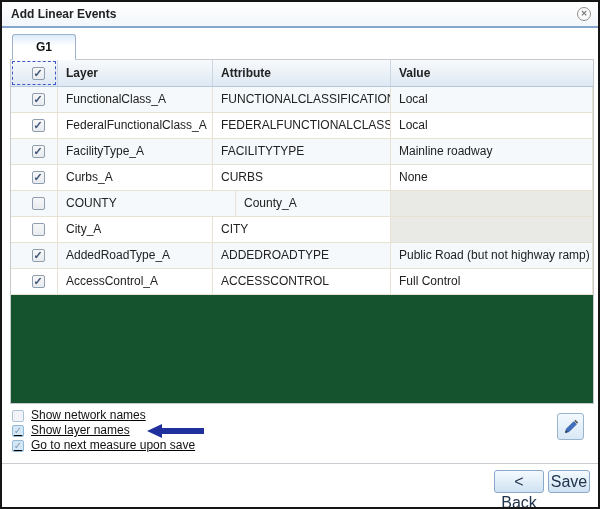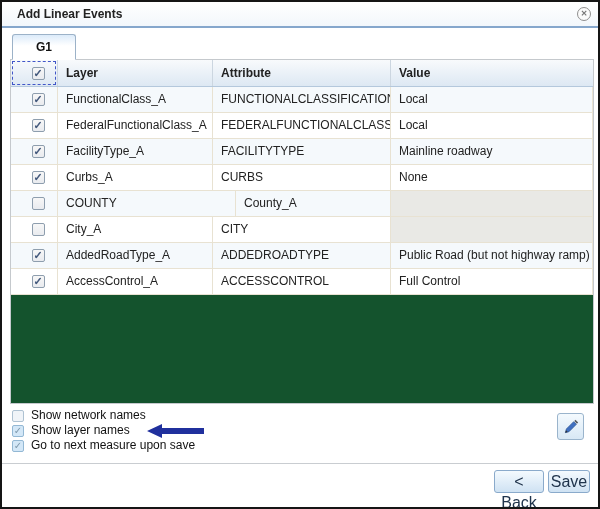--- a/index.html
+++ b/index.html
@@ -7,21 +7,21 @@
   .window {
     position:relative; width:600px; height:509px;
     border:2px solid #151515; background:#fff; overflow:hidden;
   }
   
   .titlebar {
     position:absolute; top:0; left:0; right:0; height:26px;
     background:linear-gradient(#ffffff,#f3f7fb);
     border-bottom:2px solid #86a7cc;
     font-size:12px; font-weight:bold; color:#222;
-    line-height:24px; padding-left:15px;
+    line-height:24px; padding-left:9px;
   }
   .close-btn {
     position:absolute; top:5px; right:7px; width:14px; height:14px;
     border:1px solid #8f8f8f; border-radius:50%;
     color:#777; font-size:8px; line-height:12px; text-align:center;
     cursor:pointer; background:#fbfbfb;
   }
   
   .tabs { position:absolute; top:32px; left:10px; display:flex; gap:3px;flex-direction:column; }
   .tab {
@@ -71,21 +71,21 @@
   }
   .cb.on::after { content:"✓"; }
   .cb-small {
     width:12px; height:12px; border:1px solid #aec2d2; border-radius:2px;
     background:#f0f4f8; font-size:10px; line-height:10px; text-align:center;
     color:#7d98ac; cursor:pointer; flex:none; margin-top:1px;
   }
   .cb-small.on { background:#d3e7f7; border-color:#93b8d4; }
   .cb-small.on::after { content:"✓"; }
   
-  .options { position:absolute; left:10px; top:406px; }
+  .options { position:absolute; left:10px; top:406px;text-decoration:underline; }
   .opt-line { display:flex; gap:7px; height:15px; align-items:center; font-size:12px; color:#111; }
   .opt-label { line-height:15px; }
   .arrow-icon { margin-left:10px; }
   
   .edit-btn {
     position:absolute; top:411px; right:14px; width:27px; height:27px;
     border:1px solid #9ab4cc; border-radius:3px; cursor:pointer;
     background:linear-gradient(#f4fafe,#d8e8f5);
     display:flex; align-items:center; justify-content:center;
   }

